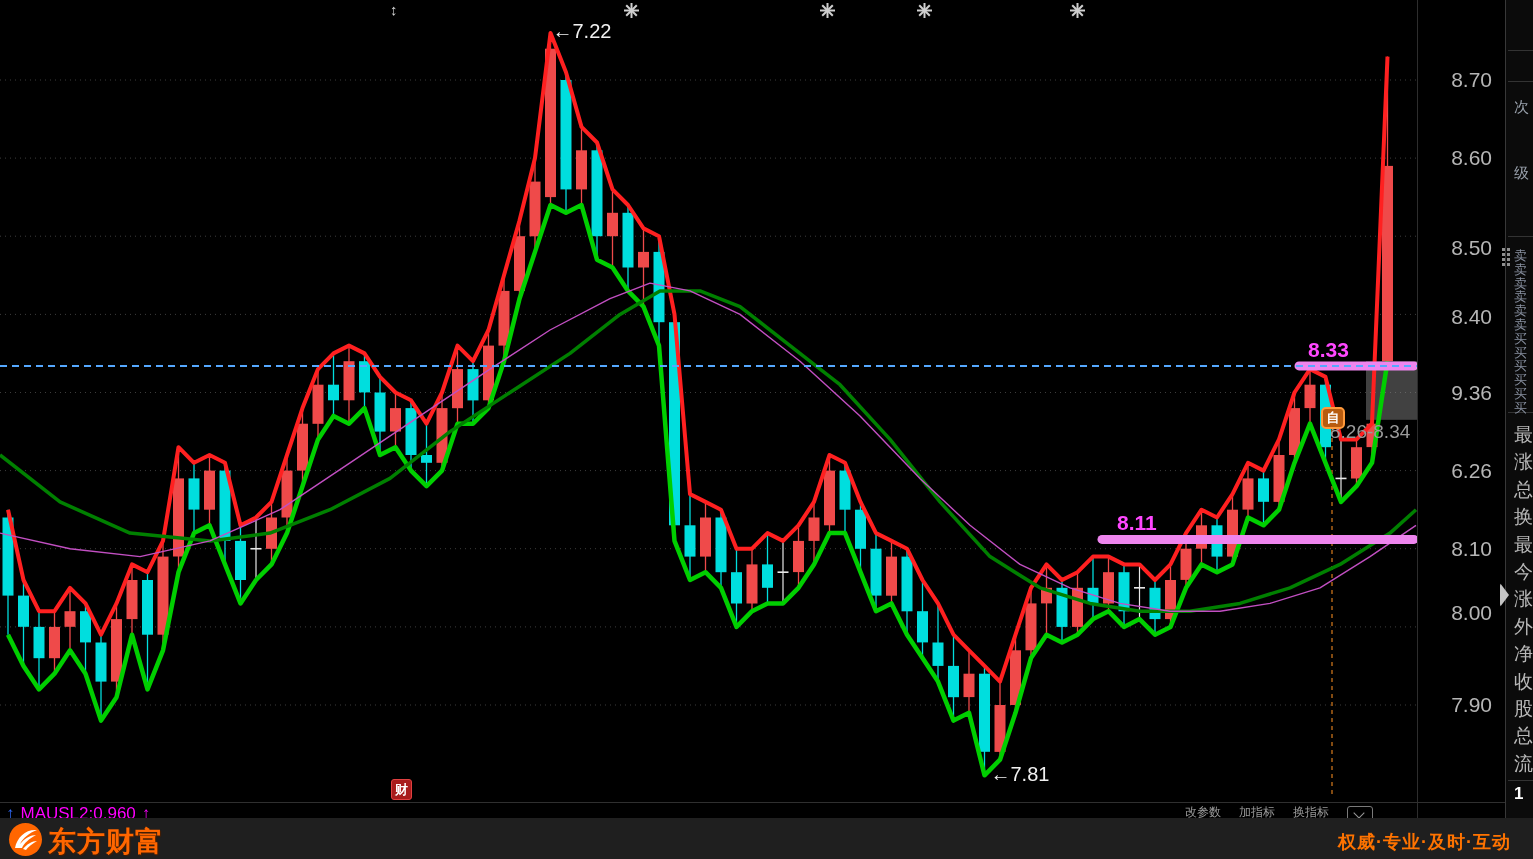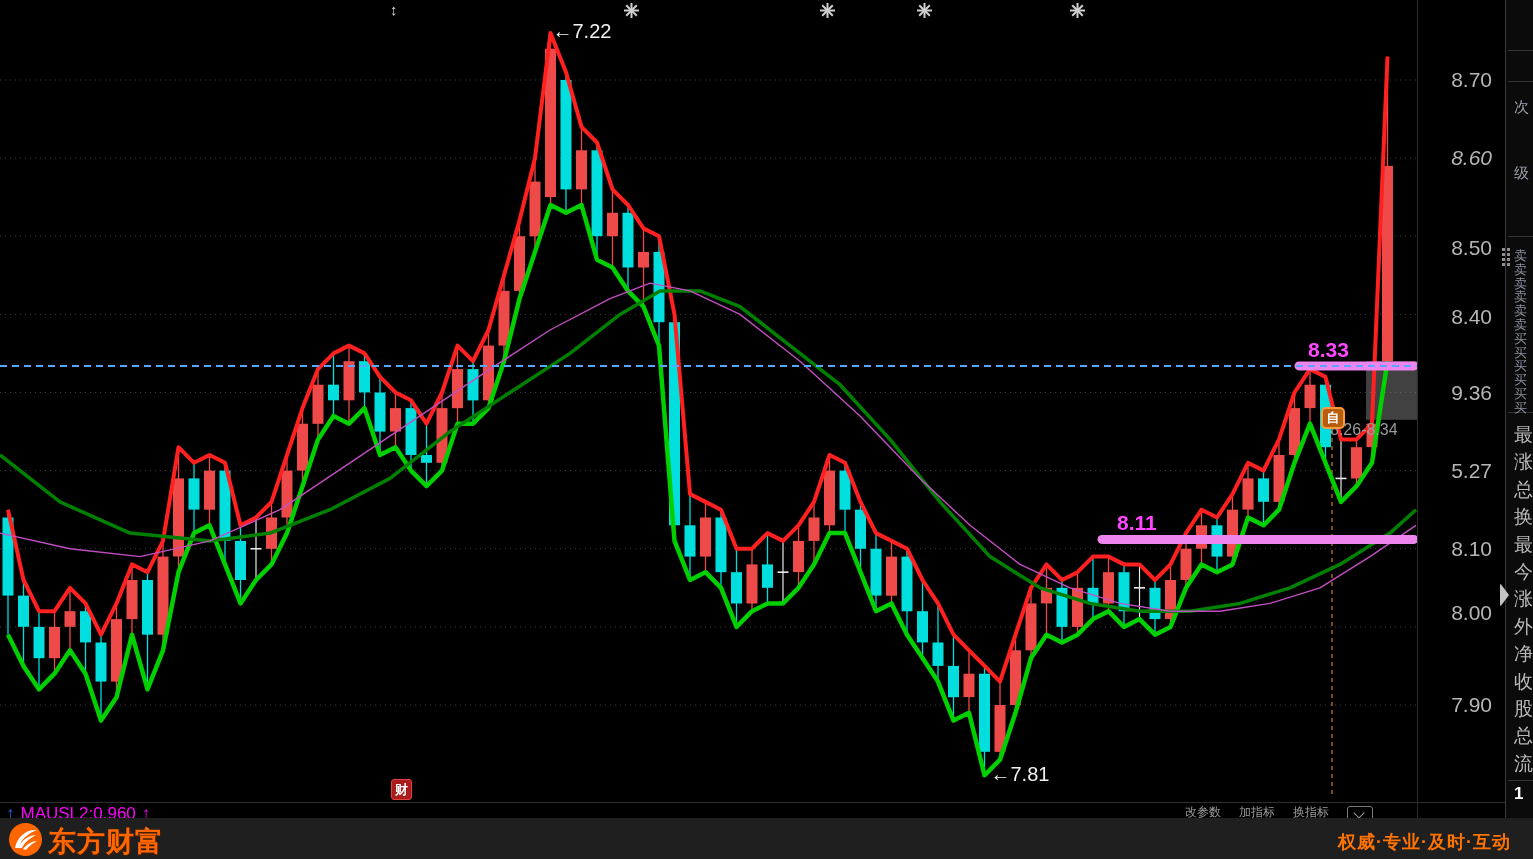--- a/index.html
+++ b/index.html
@@ -4,21 +4,21 @@
 <style>
   html,body{margin:0;padding:0;background:#000;width:1533px;height:859px;overflow:hidden;
     font-family:"Liberation Sans","DejaVu Sans",sans-serif;}
   #stage{position:relative;width:1533px;height:859px;background:#000;}
   #chart-region{position:absolute;left:0;top:0;width:1418px;height:812px;}
   #chart-svg{position:absolute;left:0;top:0;}
   .vline{position:absolute;top:0;width:1px;background:#2d2d2d;}
   .hline{position:absolute;height:1px;background:#2f2f2f;}
   .ann{position:absolute;color:#f0f0f0;font-size:20px;white-space:nowrap;}
   .lvl-label{position:absolute;color:#ff47ff;font-size:21px;font-weight:bold;white-space:nowrap;}
-  .gap-label{position:absolute;color:#9a9a9a;font-size:16px;white-space:nowrap;}
+  .gap-label{position:absolute;color:#9a9a9a;font-size:19px;white-space:nowrap;}
   .top-marker{position:absolute;color:#cfcfcf;font-size:15px;}
   .badge{position:absolute;text-align:center;color:#fff;font-weight:bold;}
   #auto-badge{left:1321px;top:407px;width:20px;height:18px;line-height:18px;font-size:13px;
     background:#b85c10;border:2px solid #ff9a3c;border-radius:5px;}
   #report-badge{left:391px;top:779px;width:19px;height:19px;line-height:19px;font-size:13px;
     background:#a81c1c;border:1px solid #e04040;border-radius:3px;}
   #y-axis{position:absolute;left:1418px;top:0;width:86px;height:812px;}
   .ytick{position:absolute;right:12px;color:#b5b5b5;font-size:21px;}
   #legend-row{position:absolute;left:6px;top:804px;height:22px;white-space:nowrap;font-size:17px;z-index:3;}
   .legend-arrow-blue{color:#2f6bff;font-weight:bold;margin-right:6px;}
@@ -300,25 +300,25 @@
             </g>
           </svg></span>
       </div>
 
     <div class="badge" id="auto-badge">自</div>
     <div class="badge" id="report-badge">财</div>
   </div>
 
   <div id="y-axis">
       <div class="ytick" style="top: 68px;">8.70</div>
-      <div class="ytick" style="top: 146.125px; font-style: italic;">8.60</div>
+      <div class="ytick" style="top: 146.125px;">8.60</div>
       <div class="ytick" style="top: 224.25px; margin-top: 12px;">8.50</div>
       <div class="ytick" style="top: 305px;">8.40</div>
       <div class="ytick" style="top: 380.5px;">9.36</div>
-      <div class="ytick" style="top: 458.625px;">5.27</div>
+      <div class="ytick" style="top: 458.625px;">6.26</div>
       <div class="ytick" style="top: 536.75px;">8.10</div>
       <div class="ytick" style="top: 601px; margin-left: 10px;">8.00</div>
       <div class="ytick" style="top: 693px;">7.90</div>
     </div>
 
   <div class="vline" style="left:1417px;height:818px;"></div>
   <div class="hline" style="left:0;top:802px;width:1506px;"></div>
 
   <div id="legend-row">
     <span class="legend-arrow-blue">↑</span><span class="legend-name">MAUSL2:0.960</span><span class="legend-arrow-mag">↑</span>

